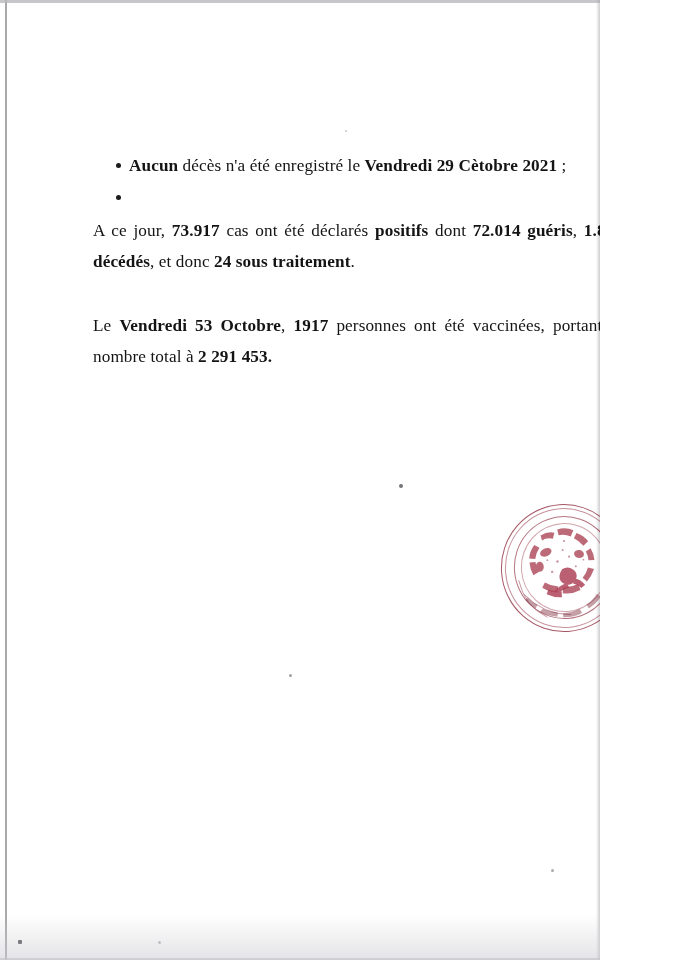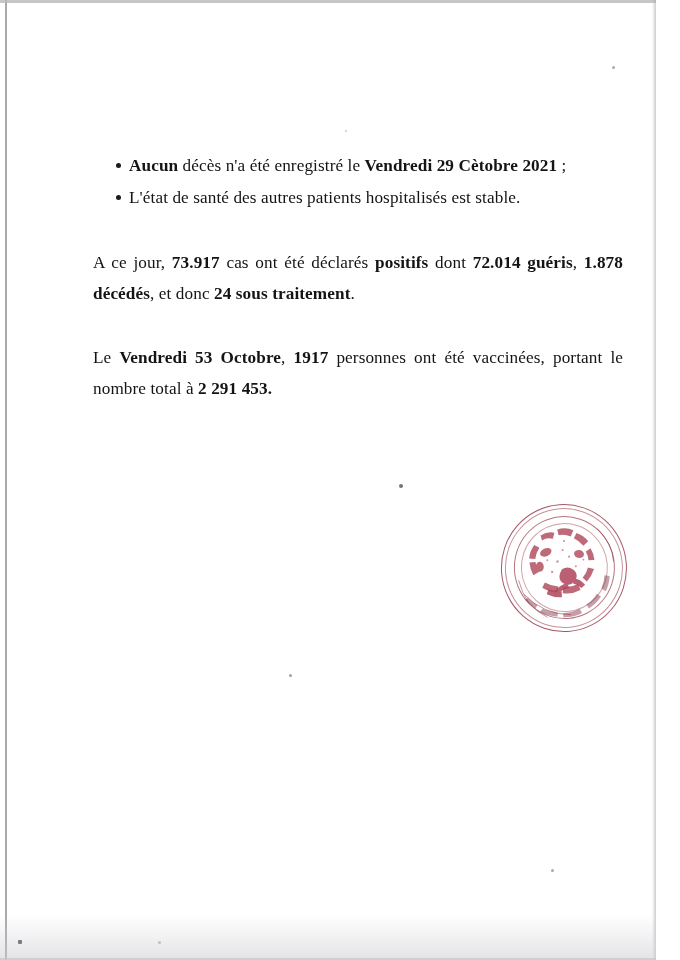--- a/index.html
+++ b/index.html
@@ -2,21 +2,21 @@
 <html><head>
 <meta charset="utf-8">
 <style>
   html, body {
     margin: 0;
     padding: 0;
     background: #ffffff;
   }
   .page {
     position: relative;
-    width: 656px;
+    width: 600px;
     height: 960px;
     background: #ffffff;
     overflow: hidden;
     font-family: "Liberation Serif", "DejaVu Serif", serif;
     color: #141414;
   }
 
   
   .edge-left {
     position: absolute;
@@ -165,21 +165,20 @@
 
     <ul class="bullets">
       <li>
         <span class="dot"></span>
         <span>
           <b>Aucun</b><span> décès n'a été enregistré le </span><b>Vendredi 29 Cètobre 2021</b><span> ;</span>
         </span>
       </li>
       <li>
         <span class="dot"></span>
-        <span>L'état de santé des autres patients hospitalisés est stable.</span>
       </li>
     </ul>
 
     <div class="gap-1"></div>
 
     <p class="para justified"><span>A ce jour, </span><b>73.917</b><span> cas ont été déclarés </span><b>positifs</b><span> dont </span><b>72.014 guéris</b><span>, </span><b>1.878 décédés</b><span>, et donc </span><b>24 sous traitement</b><span>.</span></p>
 
     <div class="gap-2"></div>
 
     <p class="para justified"><span>Le </span><b>Vendredi 53 Octobre</b><span>, </span><b>1917</b><span> personnes ont été vaccinées, portant le nombre total à </span><b>2 291 453.</b></p>

